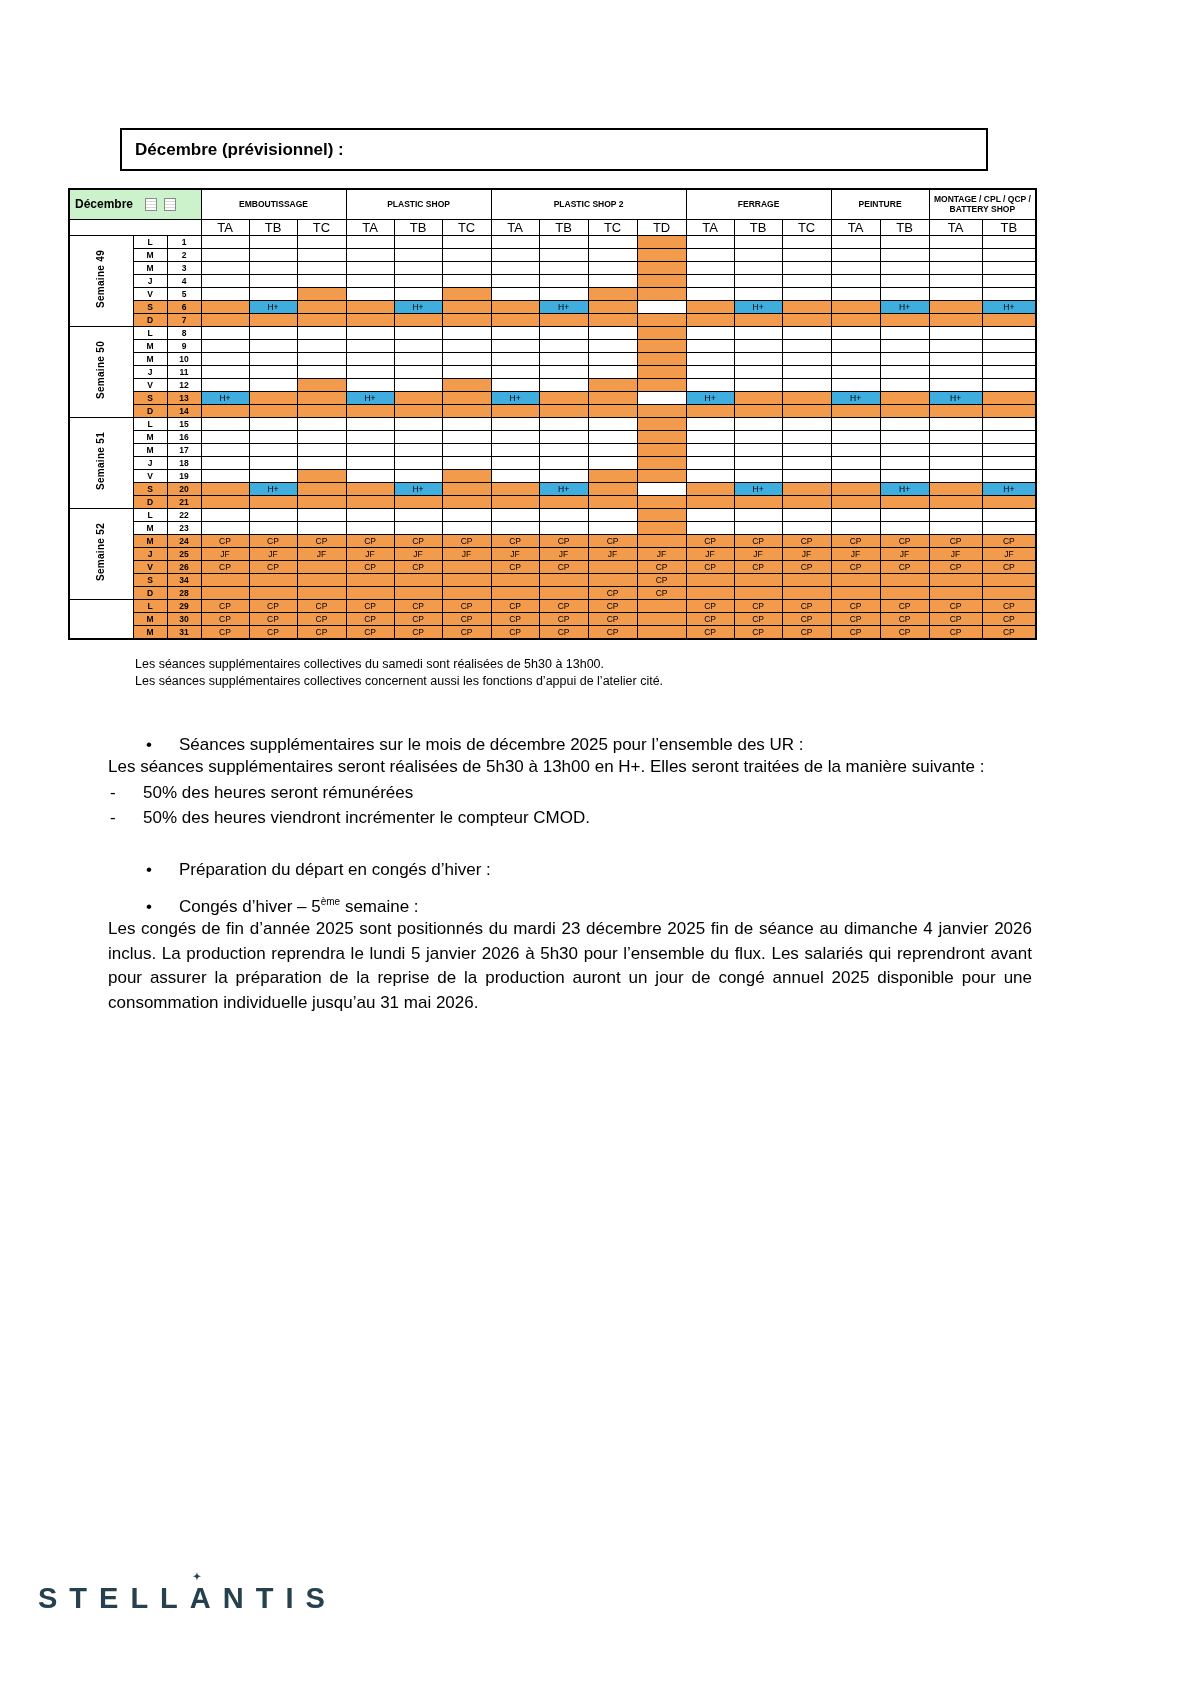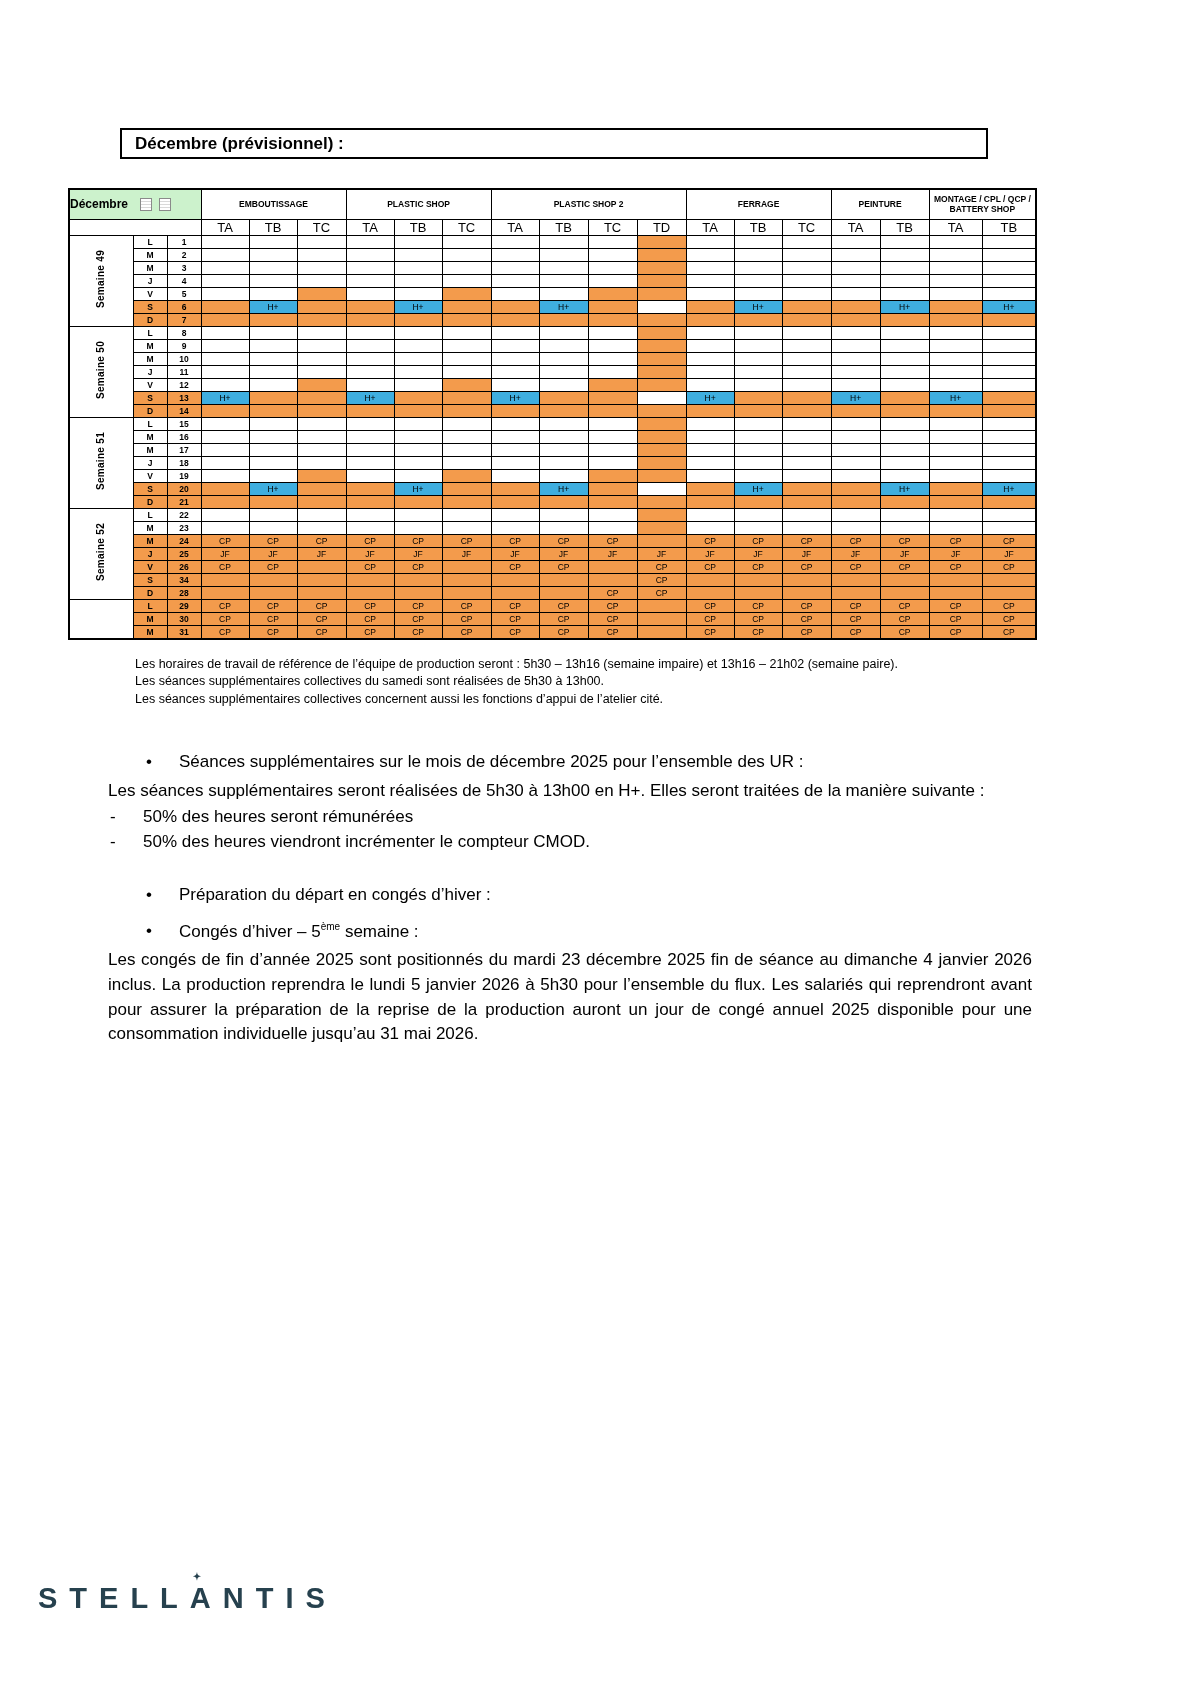--- a/index.html
+++ b/index.html
@@ -1,35 +1,35 @@
 <!DOCTYPE html>
 <html lang="fr" style="--orange: #F39B4C; --blue: #3FAEDF; --green: #CCF2CC; --logo: #26414E;"><head>
 <meta charset="utf-8">
 <style>
   * { margin:0; padding:0; box-sizing:border-box; }
   html,body { background:#ffffff; }
   body { font-family:"Liberation Sans", sans-serif; color:#000; }
   .page { position:relative; width:1200px; height:1696px; margin:0 auto; background:#fff; overflow:hidden; }
 
   
-  .title-box { position:absolute; left:120px; top:128px; width:868px; height:31px;
+  .title-box { position:absolute; left:120px; top:128px; width:868px; height:43px;
     border:2px solid #000; display:flex; align-items:center; padding-left:13px;
     font-size:17px; font-weight:bold; }
 
   
   .sched-wrap { position:absolute; left:68px; top:188px; }
   table.sched { border-collapse:collapse; table-layout:fixed; width:967px; border:2px solid #000; }
   .sched td { border:1px solid #000; text-align:center; vertical-align:middle; padding:0;
     overflow:hidden; white-space:nowrap; }
   .sched thead .group-cell { font-weight:bold; font-size:8.5px; height:30px; white-space:normal;
     line-height:1.2; padding:0 2px; }
   .sched thead .team-cell { font-size:13px; height:13px;margin-left:20px; }
   .sched tbody td { height:12px; font-size:8.5px; line-height:12px; }
   .month-cell { background:var(--green); }
-  .month-inner { display:flex; align-items:flex-end; gap:12px; }
+  .month-inner { display:flex; align-items:flex-end; gap:12px; padding-left:5px; }
   .month-label { font-weight:bold; font-size:12px; }
   .mini-icons { display:inline-flex; gap:7px; }
   .mini-box { width:12px; height:13px; border:1px solid #8a8a8a; display:inline-block; background:
     repeating-linear-gradient(180deg,#ffffff 0 2px,#d9d9d9 2px 3px); }
   .week-cell { background:#fff; }
   .vert { writing-mode:vertical-rl; transform:rotate(180deg); font-weight:bold; font-size:10px;
     letter-spacing:0.3px; display:inline-block; }
   .day-letter,.day-num { font-weight:bold; font-size:9px; }
   .bg-o { background:var(--orange); }
   .bg-b { background:var(--blue); }
@@ -37,21 +37,21 @@
   .gs { border-left:1.5px solid #000 !important; }
   tr.wk-top td { border-top:1.5px solid #000; }
 
   
   .textcol { position:absolute; left:108px; top:656px; width:924px; font-size:17px; }
   .note { font-size:12.5px; line-height:1.38; margin-left:27px; }
   .bullet-row { display:flex; gap:27px; padding-left:38px; align-items:baseline; }
   .bullet { font-size:17px; }
   .heading { font-size:17px; }
   .heading sup { font-size:10px; }
-  .para { margin-top:7px; text-align:justify; line-height:1.45; }
+  .para { margin-top:0; text-align:justify; line-height:1.45; }
   .dash-row { display:flex; line-height:1.45; }
   .dash { width:35px; flex:0 0 35px; padding-left:2px; }
   .mt-s1 { margin-top:44px; }
   .mt-s2 { margin-top:30px; }
   .mt-s3 { margin-top:16px; }
   .items { margin-top:2px; }
 
   
   .logo { position:absolute; left:38px; top:1582px; display:flex; color:var(--logo);
     font-size:29px; font-weight:bold; letter-spacing:12px; }
@@ -786,21 +786,20 @@
             <td class="cell bg-o">CP</td>
             <td class="cell gs bg-o">CP</td>
             <td class="cell bg-o">CP</td>
           </tr>
         </tbody>
     </table>
   </div>
 
   <div class="textcol">
     <div>
-      <div class="note">Les horaires de travail de référence de l’équipe de production seront : 5h30 – 13h16 (semaine impaire) et 13h16 – 21h02 (semaine paire).</div>
       <div class="note">Les séances supplémentaires collectives du samedi sont réalisées de 5h30 à 13h00.</div>
       <div class="note">Les séances supplémentaires collectives concernent aussi les fonctions d’appui de l’atelier cité.</div>
     </div>
 
     <div class="bullet-row mt-s1">
       <span class="bullet">•</span>
       <span class="heading">Séances supplémentaires sur le mois de décembre 2025 pour l’ensemble des UR :</span>
     </div>
     <p class="para">Les séances supplémentaires seront réalisées de 5h30 à 13h00 en H+. Elles seront traitées de la manière suivante :</p>
     <div class="items">

